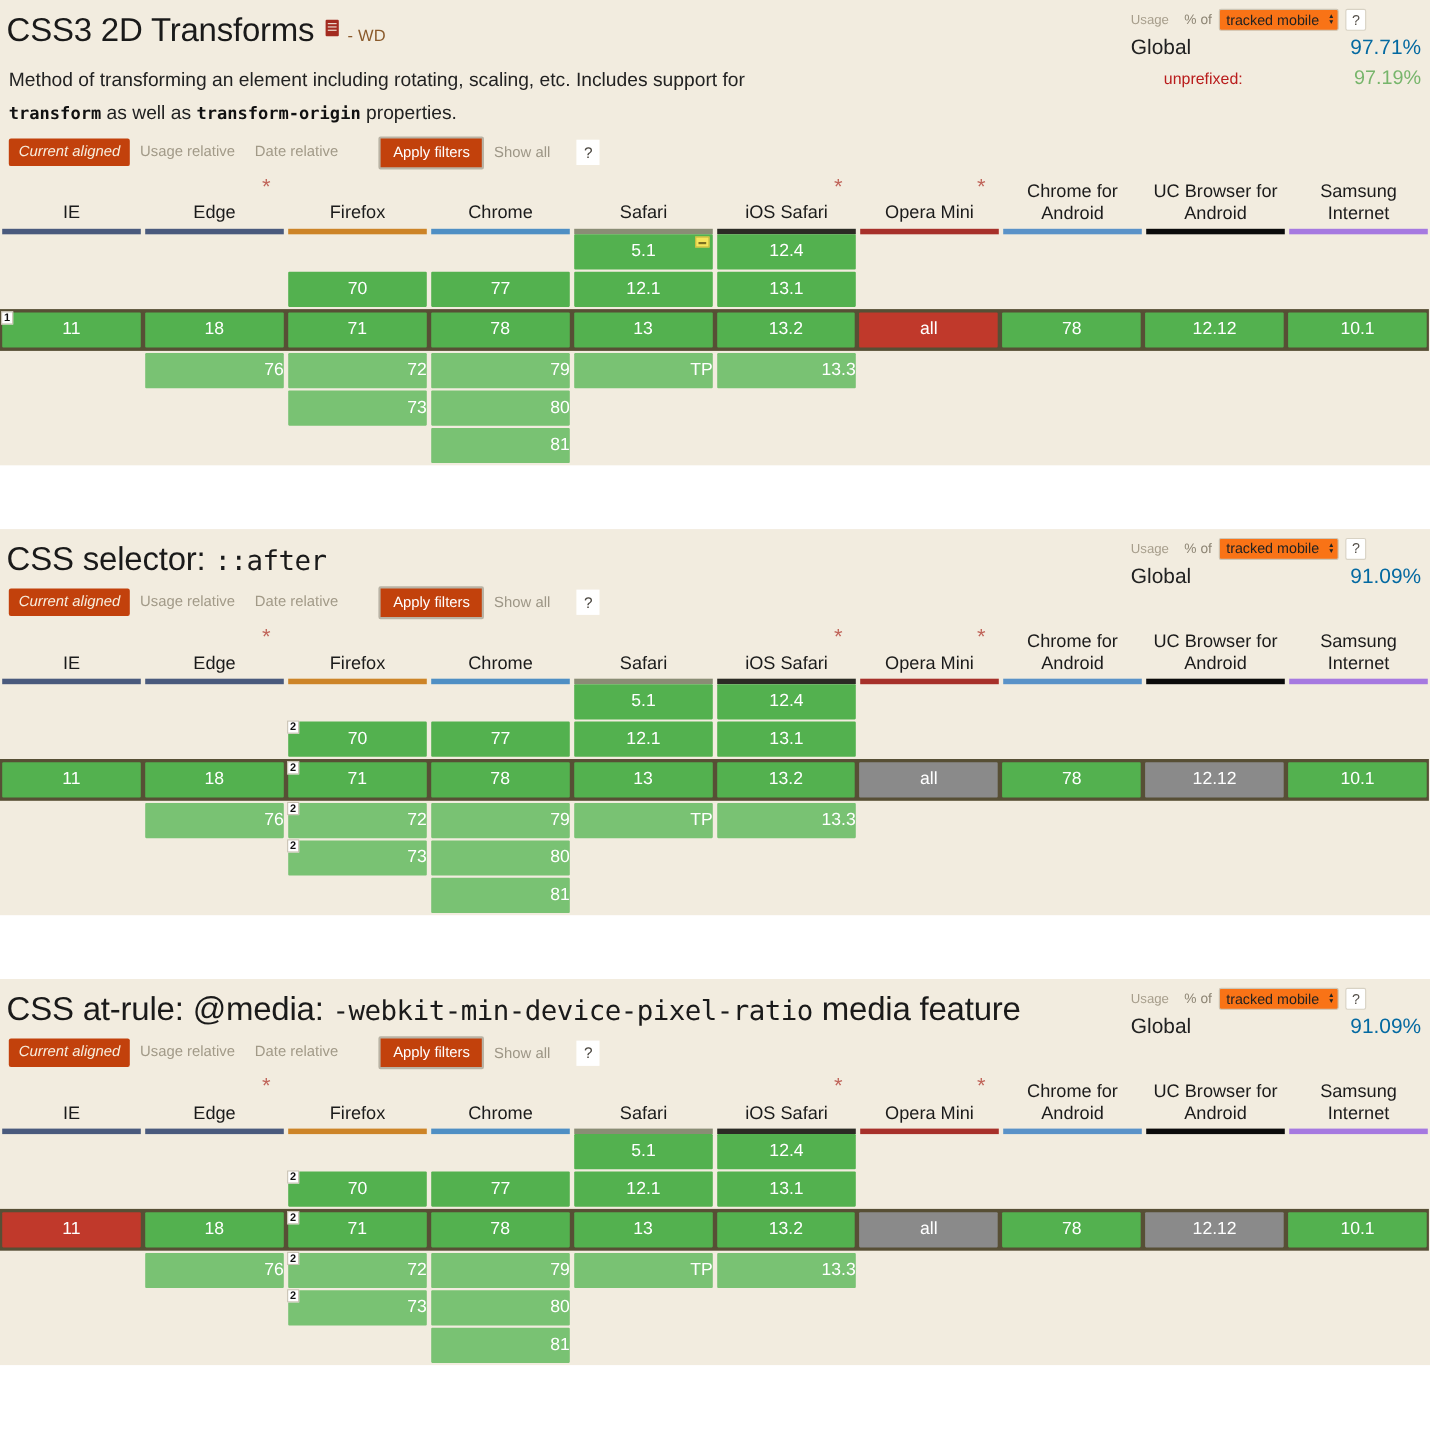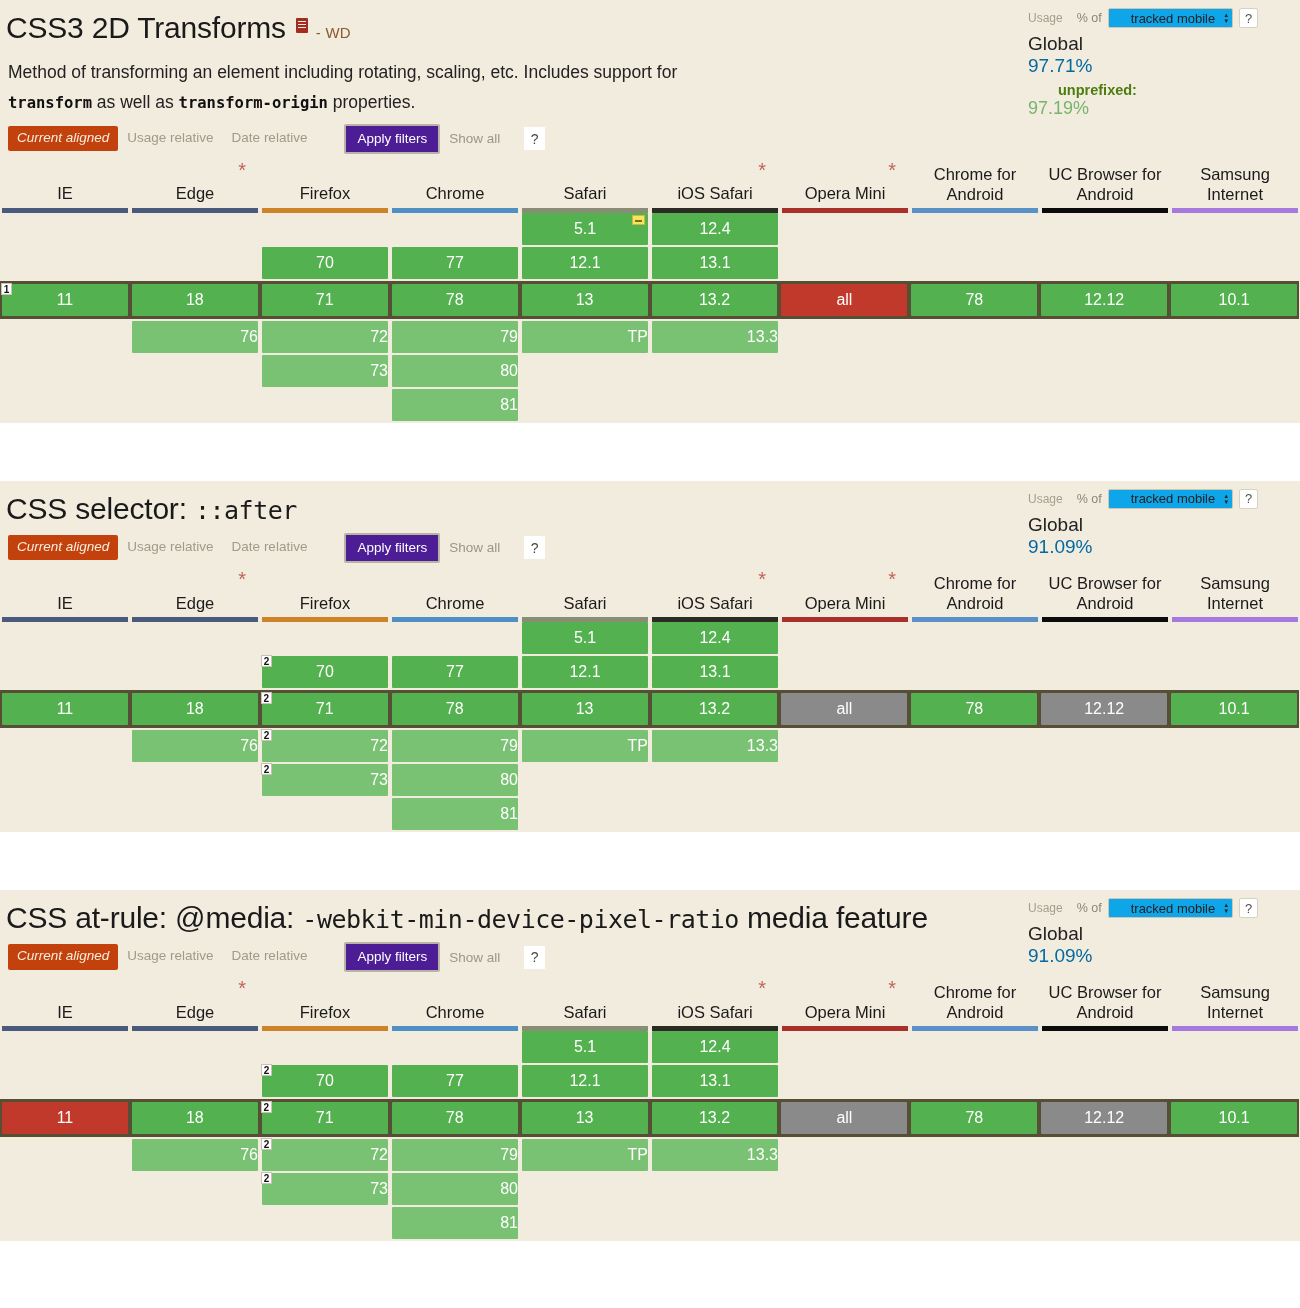--- a/index.html
+++ b/index.html
@@ -80,62 +80,62 @@
     position: absolute;
     right: 4px;
     top: 8px;
     width: 268px;
     font-size: 13px;
   }
   .usage-top { display: flex; align-items: center; gap: 6px; }
   .usage-lbl { color: #a79e8c; font-size: 12px; }
   .usage-pct-of { color: #8d8574; font-size: 12.5px; margin-left: 8px; }
   .usage-select {
-    background: #0ea5e9;
+    background: #f97316;
     border: 1px solid #cdc6b6;
     border-radius: 2px;
     font-size: 13px;
-    padding: 2px 4px 2px 22px;
+    padding: 2px 4px 2px 6px;
     display: flex; align-items: center; gap: 8px;
     color: #222;
     height: 20px;
   }
   .updown { font-size: 11px; line-height: 0.8; color: #222; letter-spacing: -1px;}
   .help-btn {
     background: #fff;
     border: 1px solid #d8d2c4;
     width: 19px; height: 20px;
     display: flex; align-items: center; justify-content: center;
     font-size: 13px; color: #55504a; border-radius: 2px;
   }
   .usage-row {
     display: flex; justify-content: space-between; align-items: baseline;
-    padding-top: 5px; padding-right: 4px; flex-direction: column;
+    padding-top: 5px; padding-right: 4px;
   }
   .usage-row .k { font-size: 19px; color: #222; }
   .usage-row .v { font-size: 19px; color: #0369a1; }
   .usage-row.sub { padding-top: 5px; }
-  .usage-row.sub .k { font-size: 14.5px; font-weight: bold; color: #4d7c0f; padding-left: 30px; }
+  .usage-row.sub .k { font-size: 14.5px; font-weight: normal; color: #b91c1c; padding-left: 30px; }
   .usage-row.sub .v { font-size: 18px; color: #77b56b; }
 
   
   .filters {
     display: flex; align-items: center; gap: 0;
     padding: 6px 0 8px 8px;
   }
   .pill {
     font-size: 13.5px;
     padding: 4px 9px 5px 9px;
     border-radius: 2px;
     line-height: 1.2;
   }
   .pill-current { background: #c2410c; color: #f7eede; font-style: italic; }
   .pill-plain { color: #a29a88; }
   .apply {
-    background: #4c1d95;
+    background: #c2410c;
     color: #fff;
     font-size: 13.5px;
     padding: 5px 11px 6px 11px;
     border-radius: 2px;
     border: 2px solid #b9b3a5;
     margin-left: 28px;
   }
   .showall { color: #9d9686; font-size: 13.5px; padding-left: 9px; }
   .qmark {
     margin-left: 24px;

